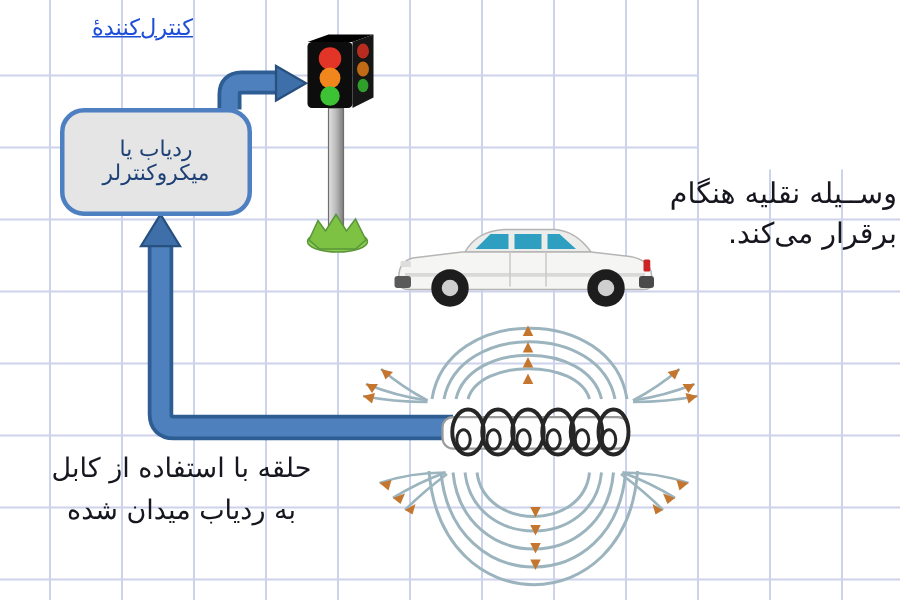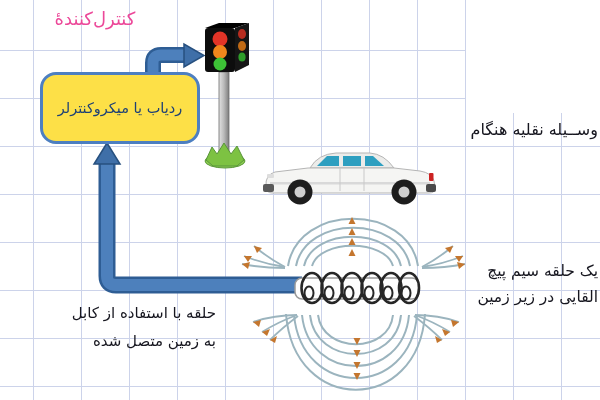--- a/index.html
+++ b/index.html
@@ -10,30 +10,30 @@
   .grid{
     position:absolute;inset:0;
     background-image:
       repeating-linear-gradient(to right, transparent 0, transparent 47px, #ccd3ea 47px, #ccd3ea 48px),
       repeating-linear-gradient(to bottom, transparent 0, transparent 47px, #ccd3ea 47px, #ccd3ea 48px);
     background-position:-14px 0, 0 3px;
   }
   .white-patch{position:absolute;left:466px;top:0;width:134px;height:113px;background:#fff;}
   .abs{position:absolute;}
   .fa{direction:rtl;unicode-bidi:plaintext;}
-  .controller-label{left:4px;top:7px;width:182px;text-align:center;font-size:18px;line-height:23px;color:#ec4899;}
+  .controller-label{left:4px;top:7px;width:182px;text-align:center;font-size:15px;line-height:23px;color:#1d4ed8;text-decoration:underline;}
   .detector-box{
-    left:40px;top:72px;width:160px;height:72px;background:#fde047;
+    left:40px;top:72px;width:128px;height:72px;background:#e5e5e5;
     border:3px solid #4d7fc1;border-radius:16px;box-sizing:border-box;
     display:flex;align-items:center;justify-content:center;
     font-size:14.5px;color:#1d4076;text-align:center;
   }
-  .vehicle-note{left:418px;top:116px;width:180px;text-align:right;font-size:16px;line-height:27px;color:#16161f;}
+  .vehicle-note{left:418px;top:116px;width:180px;text-align:right;font-size:19px;line-height:27px;color:#16161f;}
   .loop-note{left:450px;top:258px;width:148px;text-align:right;font-size:15.5px;line-height:26px;color:#16161f;}
-  .cable-note{left:26px;top:299px;width:190px;text-align:right;font-size:15px;line-height:28px;color:#16161f;}
+  .cable-note{left:26px;top:299px;width:190px;text-align:center;font-size:18px;line-height:28px;color:#16161f;}
   svg{display:block;}
 </style>
 </head>
 <body>
 
 <div class="canvas">
 
   <div class="grid"></div>
   <div class="white-patch"></div>
 
@@ -171,25 +171,22 @@
   <div class="abs detector-box fa">
     <span>ردیاب یا میکروکنترلر</span>
   </div>
 
   <div class="abs controller-label fa">
     <div>کنترل‌کنندۀ</div>
   </div>
 
   <div class="abs vehicle-note fa">
     <div>وســیله نقلیه هنگام</div>
+    <div>برقرار می‌کند.</div>
   </div>
 
-  <div class="abs loop-note fa">
-    <div>یک حلقه سیم پیچ</div>
-    <div>القایی در زیر زمین</div>
-  </div>
 
   <div class="abs cable-note fa">
     <div>حلقه با استفاده از کابل</div>
-    <div>به زمین متصل شده</div>
+    <div>به ردیاب میدان شده</div>
   </div>
 
 </div>
 
 </body></html>

